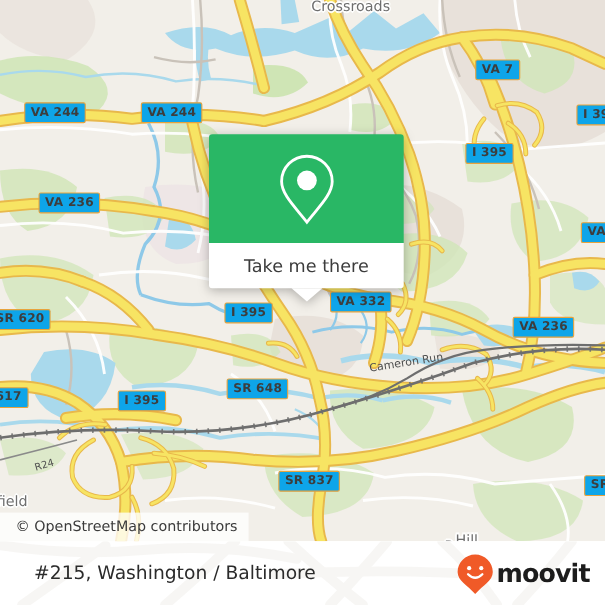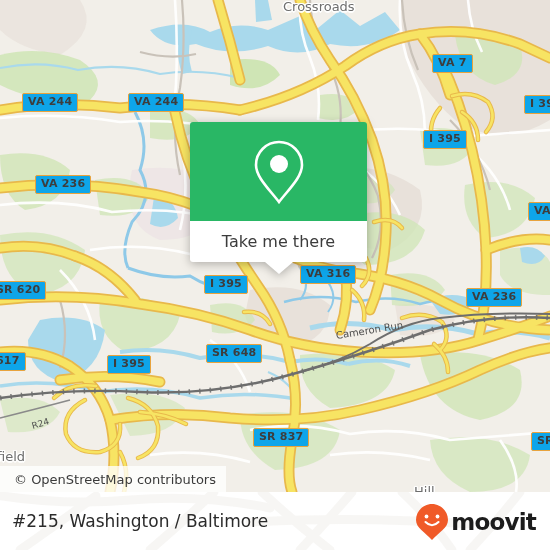--- a/index.html
+++ b/index.html
@@ -142,21 +142,21 @@
     overflow: hidden;
   }
   #footer-watermark {
     position: absolute;
     left: 0; top: 0;
     opacity: .5;
     pointer-events: none;
   }
   #footer-title {
     position: relative;
-    margin-left: 12px;
+    margin-left: 31px;
     color: #2b2b2b;
     font-family: "DejaVu Sans", sans-serif;
     font-size: 17px;
     white-space: nowrap;
     z-index: 2;
   }
   #brand {
     position: absolute;
     right: 14px;
     top: 11px;
@@ -385,21 +385,21 @@
 
     <div class="shield" style="left:22px;  top:93px;">VA 244</div>
     <div class="shield" style="left:128px; top:93px;">VA 244</div>
     <div class="shield" style="left:35px;  top:175px;">VA 236</div>
     <div class="shield" style="left:432px; top:54px;">VA 7</div>
     <div class="shield" style="left:423px; top:130px;">I 395</div>
     <div class="shield" style="left:524px; top:95px;">I 395</div>
     <div class="shield" style="left:528px; top:202px;">VA</div>
     <div class="shield" style="left:-10px; top:281px;">SR 620</div>
     <div class="shield" style="left:204px; top:275px;">I 395</div>
-    <div class="shield" style="left:300px; top:265px;">VA 316</div>
+    <div class="shield" style="left:300px; top:265px;">VA 332</div>
     <div class="shield" style="left:466px; top:288px;">VA 236</div>
     <div class="shield" style="left:-10px; top:352px;">617</div>
     <div class="shield" style="left:107px; top:355px;">I 395</div>
     <div class="shield" style="left:206px; top:344px;">SR 648</div>
     <div class="shield" style="left:531px; top:432px;">SR</div>
     <div class="shield" style="left:253px; top:428px;">SR 837</div>
 
     <div id="attribution">
       <span>© OpenStreetMap contributors</span>
     </div>

